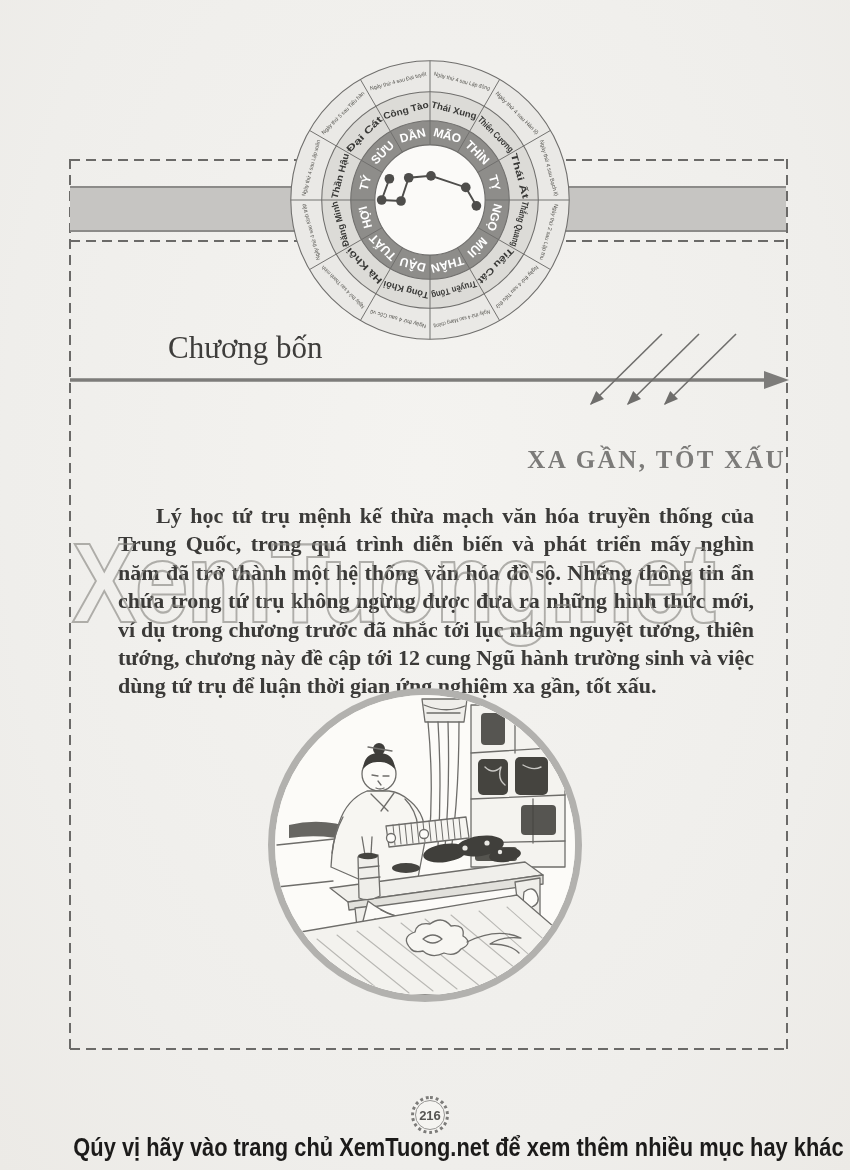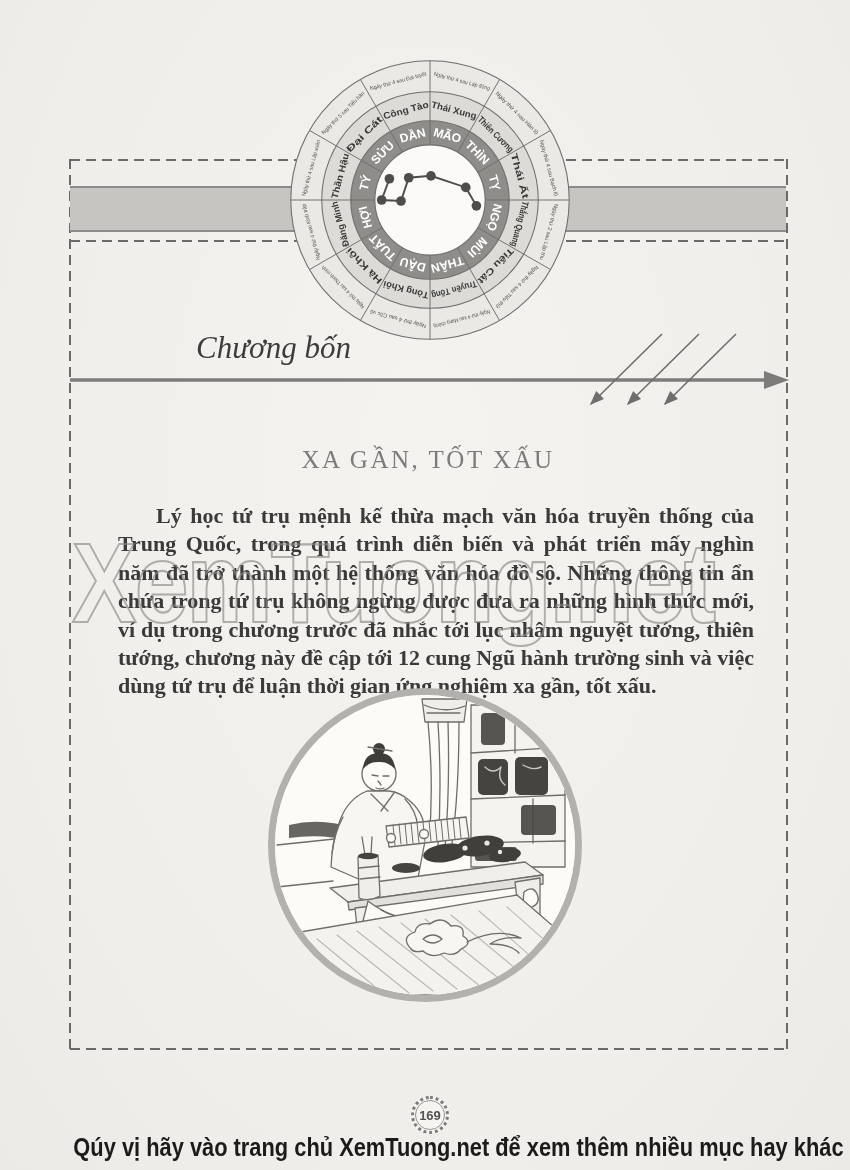--- a/index.html
+++ b/index.html
@@ -6,24 +6,24 @@
   body{background:#e8e7e4;font-family:"Liberation Serif",serif;}
   .page{position:relative;width:850px;height:1170px;background:#f1f0ed;overflow:hidden;
         background-image:radial-gradient(ellipse at 50% 40%, #f4f3f0 0%, #efeeeb 70%, #eceae6 100%);}
   
   .hdash{position:absolute;height:2px;background:repeating-linear-gradient(90deg,#6b6a68 0 10px,transparent 10px 16px);}
   .vdash{position:absolute;width:2px;background:repeating-linear-gradient(180deg,#6b6a68 0 10px,transparent 10px 16px);}
   
   .band{position:absolute;left:70px;top:186px;width:716px;height:46px;background:#c6c5c2;
         border-top:2px solid #8c8b89;border-bottom:2px solid #8c8b89;box-sizing:border-box;}
   .wheel{position:absolute;left:285px;top:55px;width:290px;height:290px;}
-  .chapter{position:absolute;left:196px;top:330px;font-style:italic;font-size:31px;color:#3e3d3b;}
+  .chapter{position:absolute;left:168px;top:330px;font-size:31px;color:#3e3d3b;}
   .arrowline{position:absolute;left:70px;top:330px;width:720px;height:85px;}
-  .title{position:absolute;left:70px;top:446px;width:716px;text-align:center;
-         font-weight:normal;font-size:25px;letter-spacing:2.5px;color:#7c7b79;}
+  .title{position:absolute;left:70px;top:446px;width:716px;text-align:right;
+         font-weight:bold;font-size:25px;letter-spacing:2.5px;color:#7c7b79;}
   .body-par{position:absolute;left:118px;top:502px;width:636px;font-size:22px;line-height:28.4px;
             color:#3b3a38;text-align:justify;text-indent:38px;font-weight:bold;}
   .watermark{position:absolute;left:72px;top:524px;width:716px;white-space:nowrap;pointer-events:none;
              font-family:"Liberation Sans",sans-serif;font-weight:bold;font-size:104px;
              color:transparent;-webkit-text-stroke:2px rgba(138,136,132,0.65);
              transform:scale(0.93,1.08);transform-origin:left center;letter-spacing:-2px;z-index:5;}
   .illus{position:absolute;left:268px;top:688px;width:300px;height:300px;background:#fcfbf8;
          border:7px solid #b2b1ae;border-radius:50%;overflow:hidden;}
   .pagenum{position:absolute;left:411px;top:1096px;width:38px;height:38px;border:3px dotted #7d7c7a;
            border-radius:50%;background:#f5f4f1;display:flex;align-items:center;justify-content:center;box-sizing:border-box;}
@@ -244,20 +244,20 @@
           <path d="M22,248 l62,52 M42,244 l68,56 M62,240 l72,58 M82,236 l76,60 M104,232 l78,62 M126,228 l80,64 M150,224 l82,66 M176,220 l82,68 M204,216 l80,70 M232,212 l68,60" stroke="#b9b8b4" stroke-width="1.1"></path>
           <path d="M136,254 q-11,-12 4,-17 q2,-10 15,-8 q12,-9 21,2 q14,-2 12,10 q11,7 -2,13 q-6,8 -17,4 q-12,6 -21,-2 q-9,2 -12,-2 z" fill="#f7f6f2"></path>
           <path d="M148,244 q10,-8 19,0 q-9,8 -19,0 z"></path>
           <path d="M192,247 q30,-15 54,-4 q-19,-2 -31,6 q21,0 29,9"></path>
         </g>
       </g>
     </svg>
   </div>
 
   <div class="pagenum">
-    <div class="inner">169</div>
+    <div class="inner">216</div>
   </div>
 
   <div class="footer">
     <span>Qúy vị hãy vào trang chủ XemTuong.net để xem thêm nhiều mục hay khác</span>
   </div>
 
 </div>
 
 </body></html>

